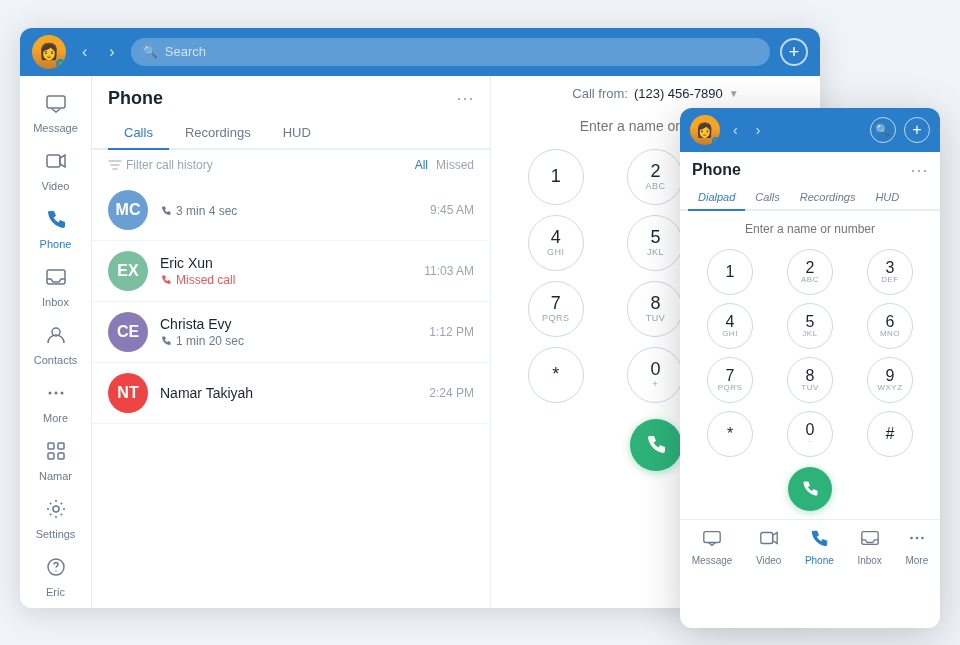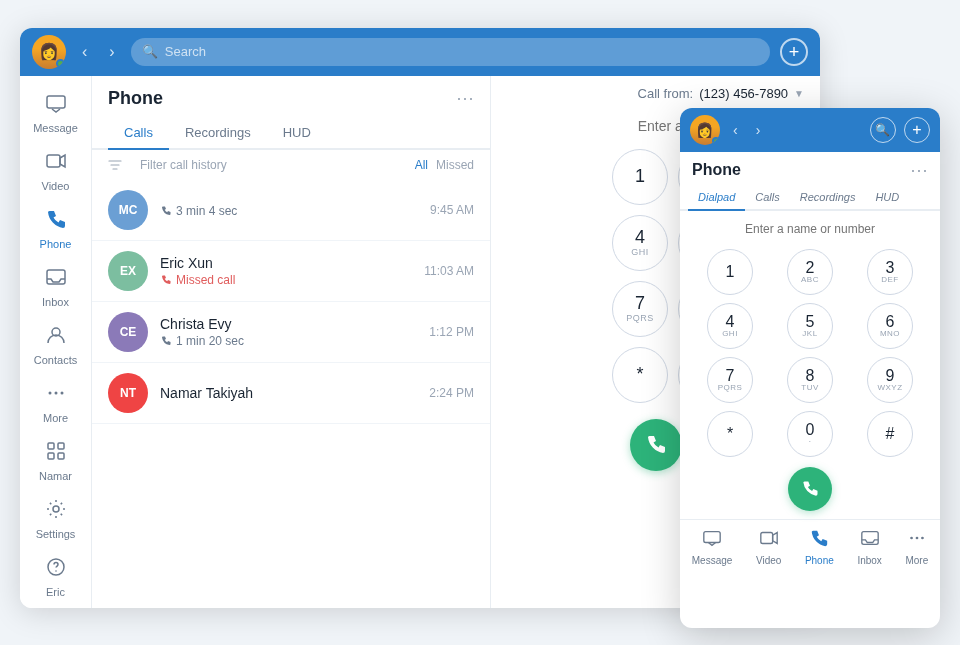--- a/index.html
+++ b/index.html
@@ -213,21 +213,21 @@
     .filter-bar {
       display: flex;
       align-items: center;
       justify-content: space-between;
       padding: 8px 16px;
       flex-shrink: 0;
     }
     .filter-left {
       display: flex;
       align-items: center;
-      gap: 18px;
+      gap: 4px;
       color: #9aa5b4;
       font-size: 12px;
     }
     .filter-right {
       display: flex;
       gap: 8px;
       font-size: 12px;
     }
     .filter-btn { color: #9aa5b4; cursor: pointer; }
     .filter-btn.active { color: #2a7dc9; }
@@ -253,21 +253,21 @@
       border-radius: 50%;
       flex-shrink: 0;
       overflow: hidden;
     }
     .avatar-img {
       width: 100%;
       height: 100%;
       display: flex;
       align-items: center;
       justify-content: center;
-      font-size: 12px;
+      font-size: 16px;
       font-weight: bold;
       color: #fff;
     }
 
     .call-info { flex: 1; }
     .contact-name {
       font-size: 14px;
       font-weight: 500;
       color: #1a2533;
     }
@@ -289,21 +289,20 @@
 
     
     .right-panel {
       width: 330px;
       border-left: 1px solid #e8edf2;
       display: flex;
       flex-direction: column;
       padding: 0;
       background: #fff;
       flex-shrink: 0;
-      align-items: flex-end;
     }
 
     .call-from-bar {
       display: flex;
       align-items: center;
       justify-content: center;
       padding: 10px 16px;
       gap: 6px;
       font-size: 13px;
       color: #6b7a8d;

